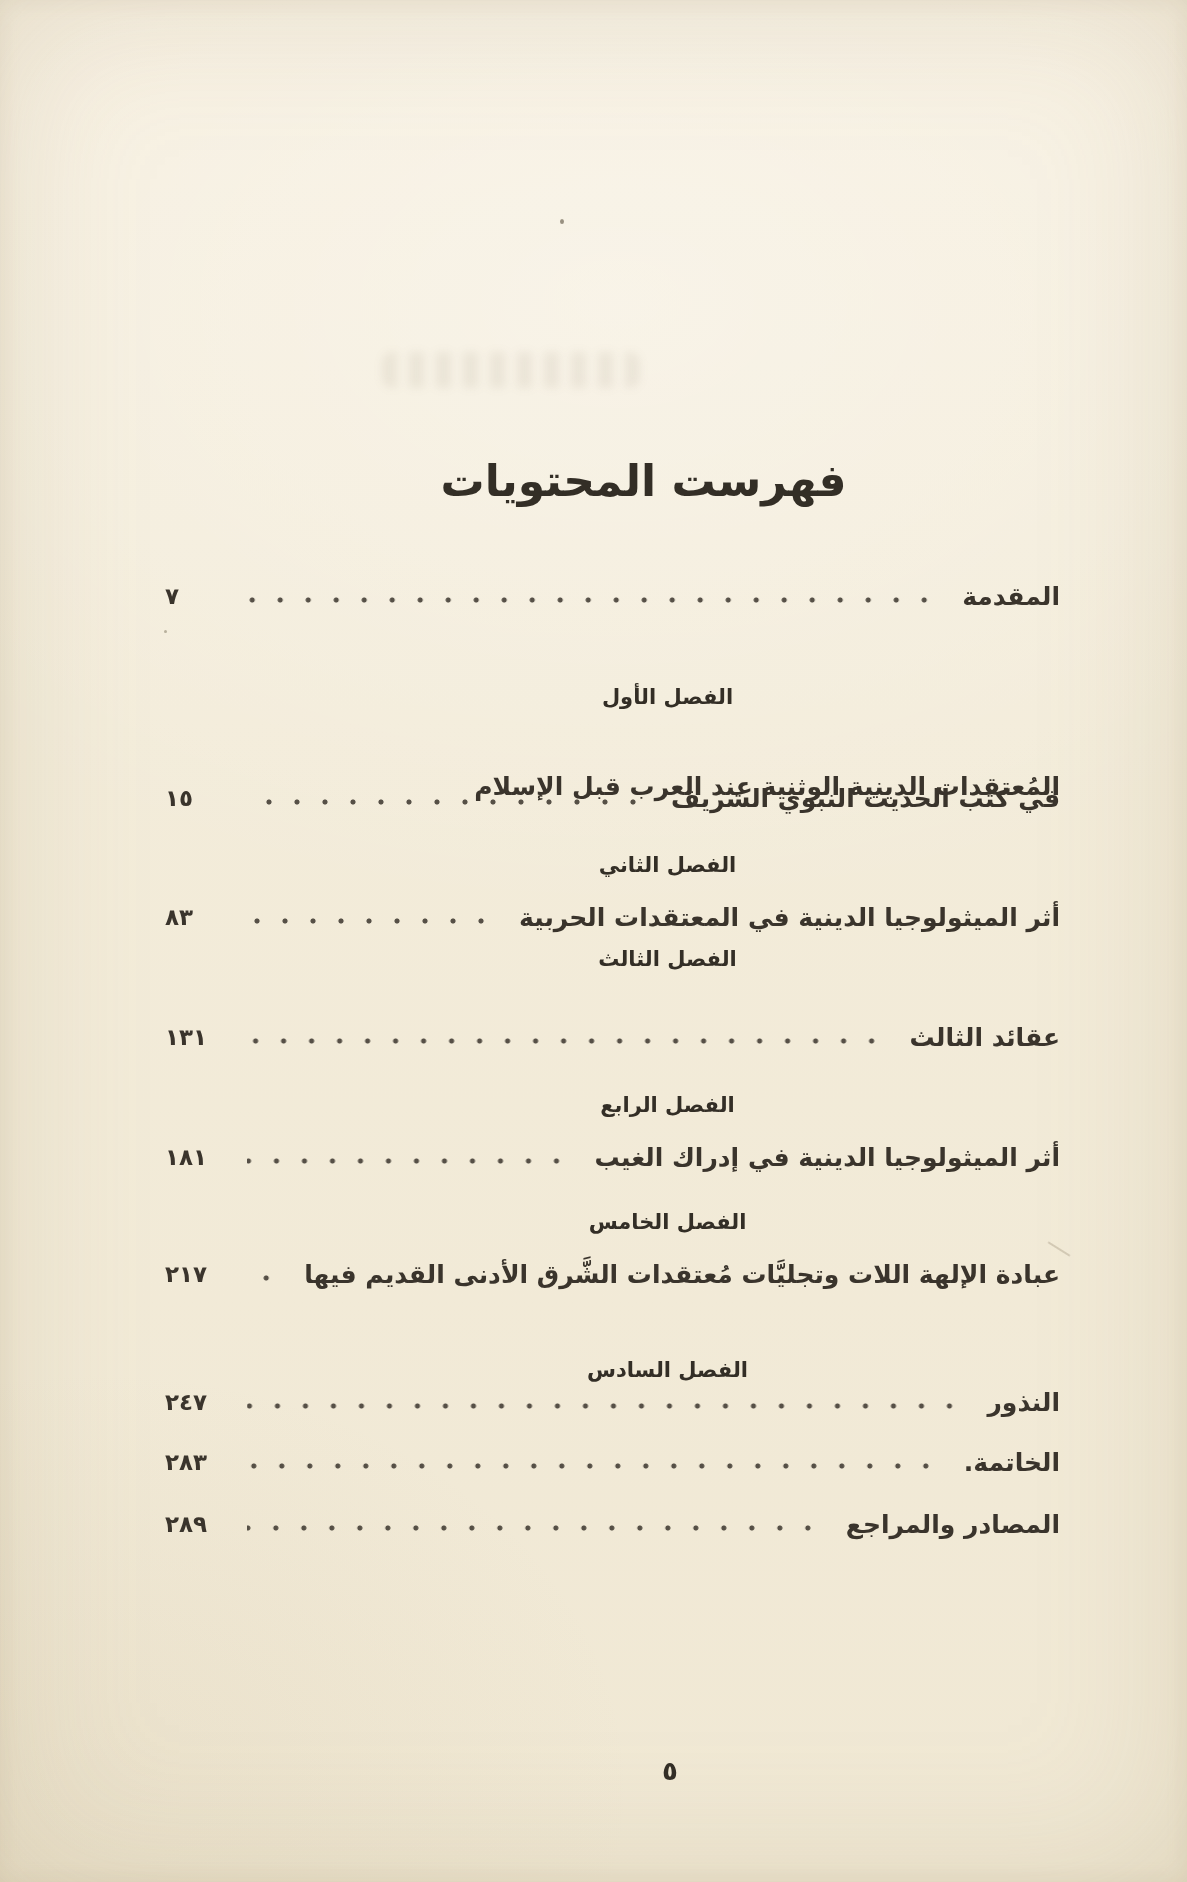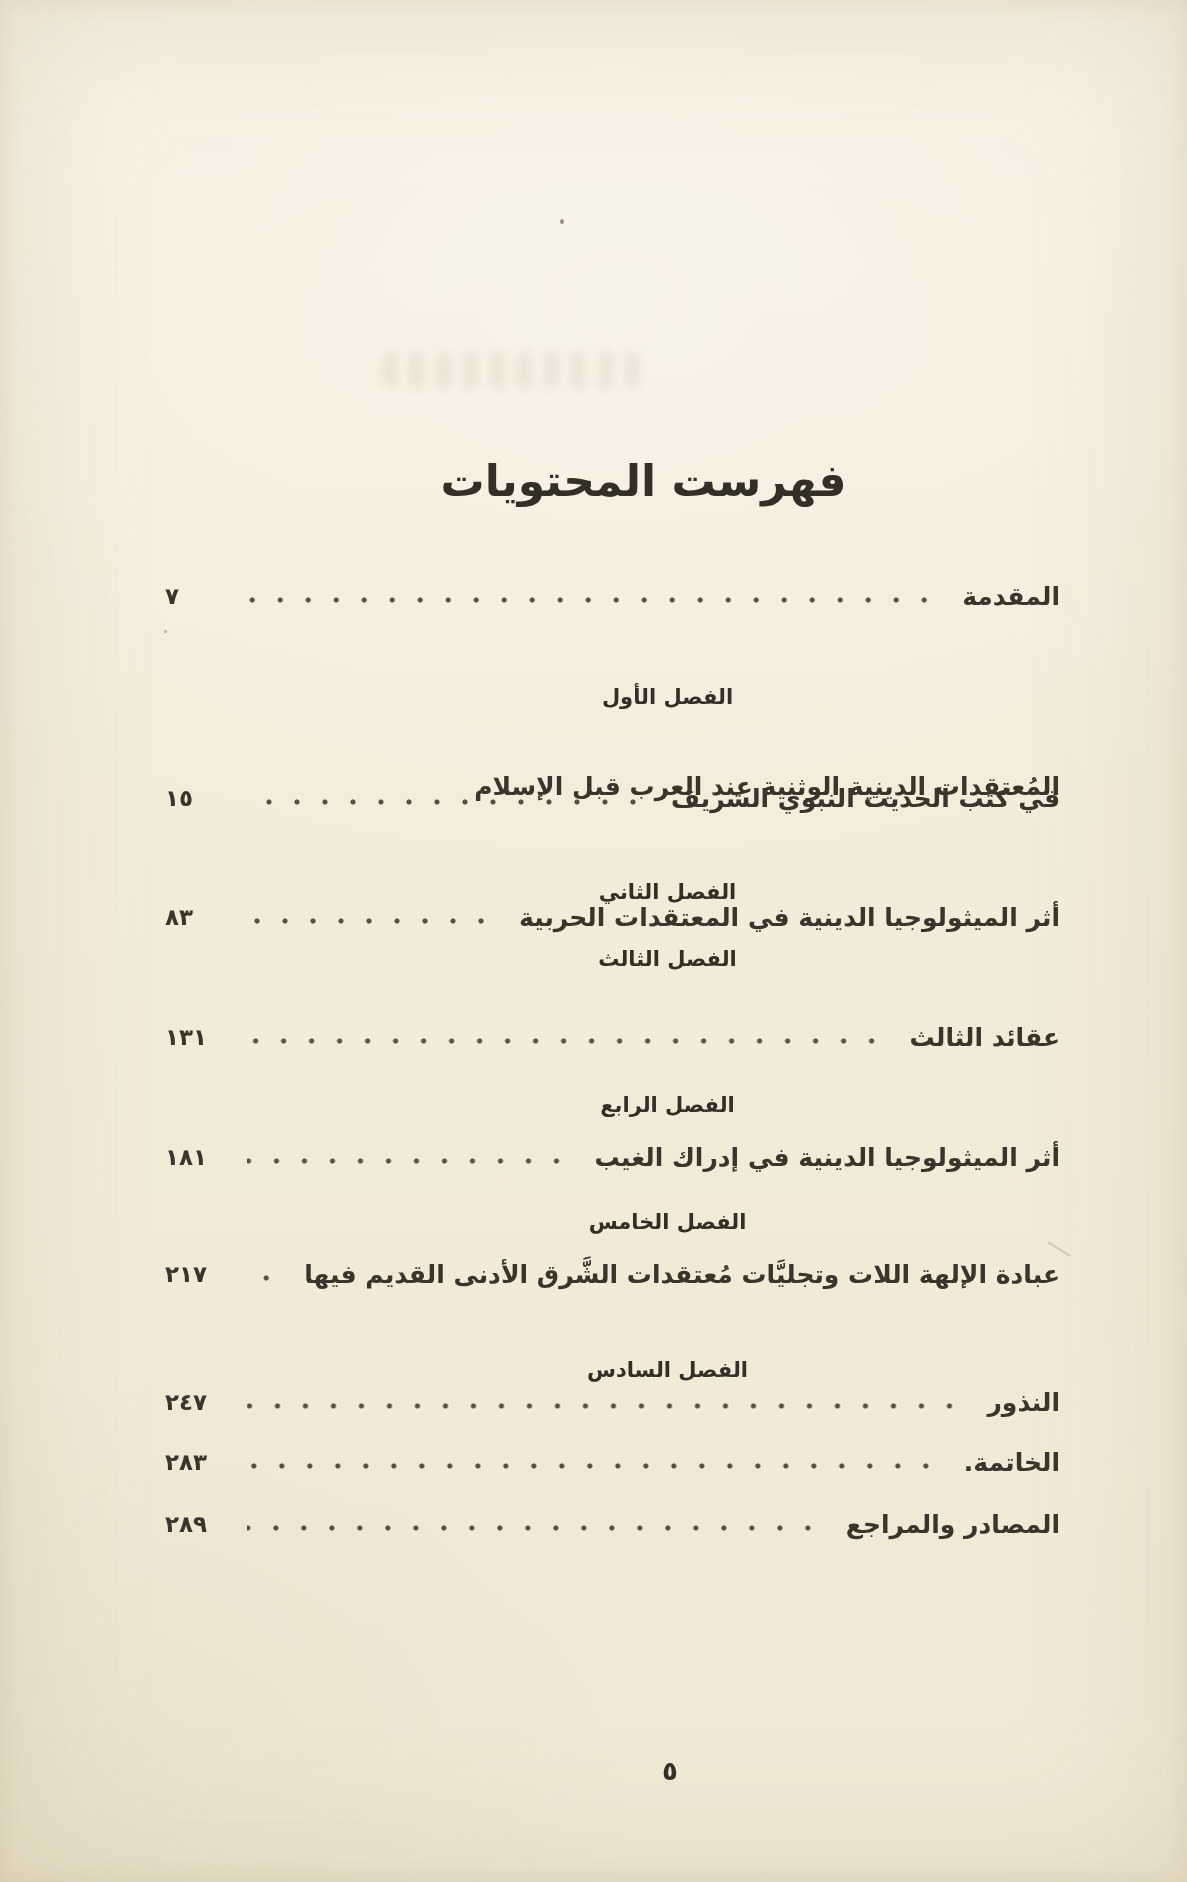--- a/index.html
+++ b/index.html
@@ -66,21 +66,21 @@
     opacity:.85;
   }
   .toc-row.entry .page-num{
     flex:0 0 auto;width:72px;direction:ltr;text-align:left;
     font-size:23px;font-weight:bold;letter-spacing:1px;
   }
   #toc > :nth-child(1){top:580px;}
   #toc > :nth-child(2){top:683px;}
   #toc > :nth-child(3){top:770px;}
   #toc > :nth-child(4){top:782px;}
-  #toc > :nth-child(5){top:878px;}
+  #toc > :nth-child(5){top:851px;}
   #toc > :nth-child(6){top:901px;}
   #toc > :nth-child(7){top:945px;}
   #toc > :nth-child(8){top:1021px;}
   #toc > :nth-child(9){top:1091px;}
   #toc > :nth-child(10){top:1141px;}
   #toc > :nth-child(11){top:1208px;}
   #toc > :nth-child(12){top:1258px;}
   #toc > :nth-child(13){top:1328px;margin-top:28px;}
   #toc > :nth-child(14){top:1386px;}
   #toc > :nth-child(15){top:1446px;}

